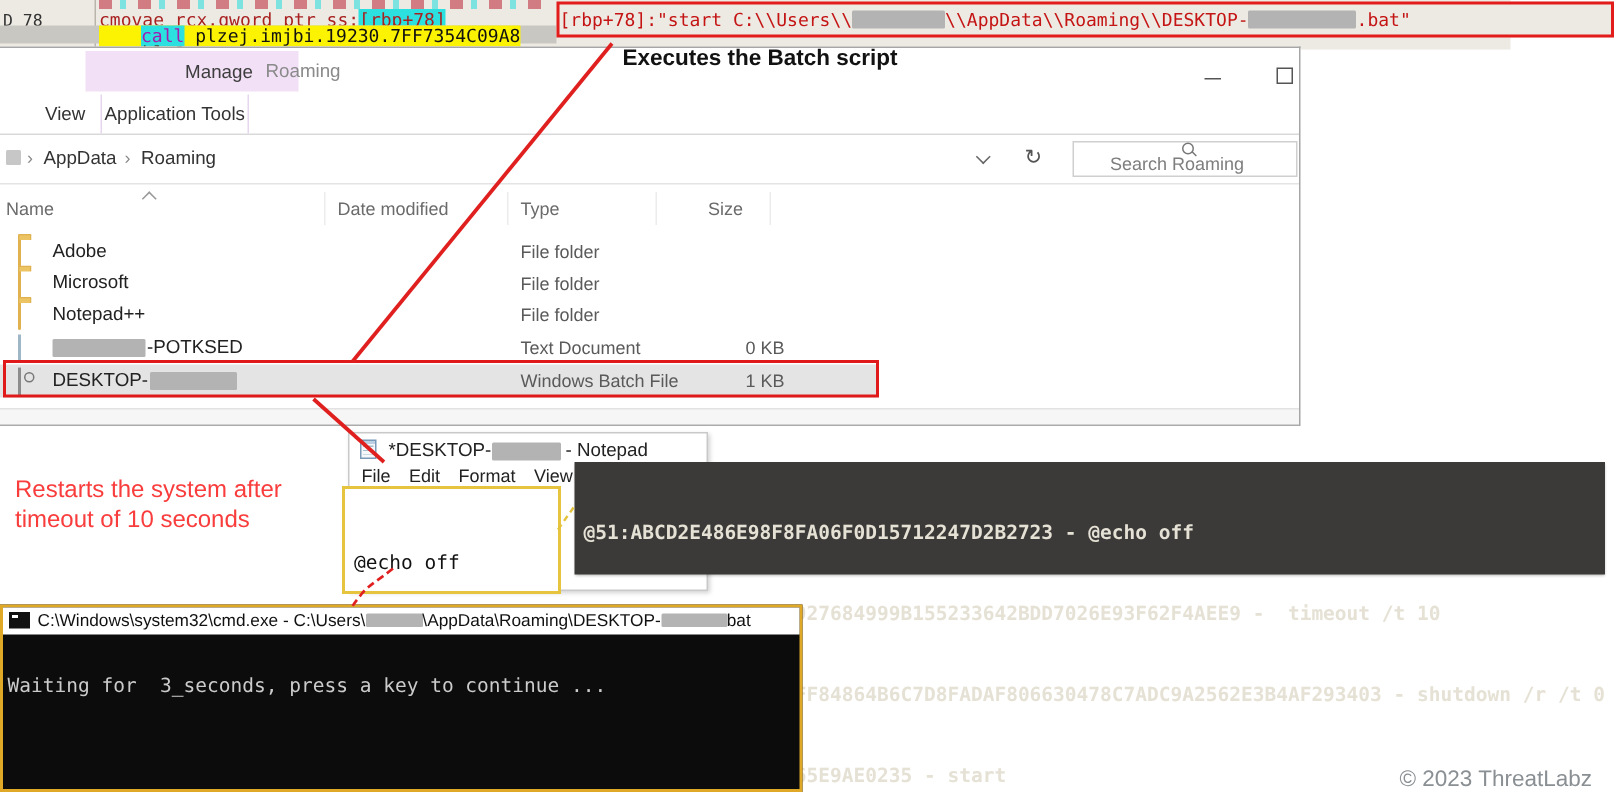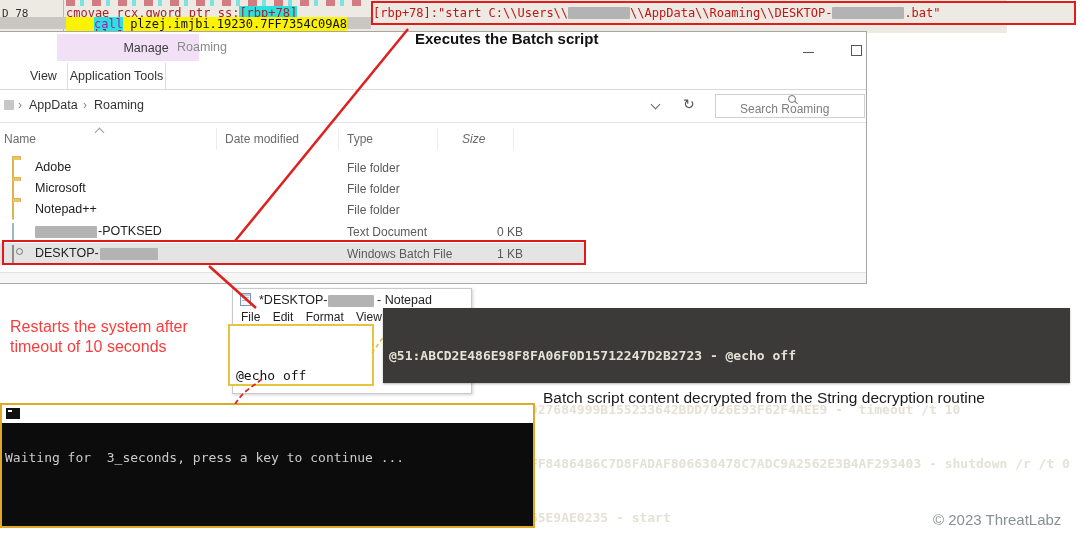--- a/index.html
+++ b/index.html
@@ -90,21 +90,21 @@
   .notepad{position:absolute;left:232px;top:288px;width:240px;height:106px;background:#fff;
     border:1px solid #c9c9c9;box-shadow:1px 1px 3px rgba(0,0,0,.18);z-index:3;box-sizing:border-box;}
   .np-icon{position:absolute;left:7px;top:4px;width:11px;height:13px;background:#f4f8fb;
     border:1px solid #7a9ab8;box-sizing:border-box;}
   .np-icon::before{content:"";position:absolute;left:1px;right:1px;top:3px;bottom:2px;
     background:repeating-linear-gradient(#a9bccb 0 1px,transparent 1px 3px);}
   .np-icon::after{content:"";position:absolute;left:0;right:0;top:0;height:2px;background:#bcd0e4;}
   .np-title{position:absolute;left:26px;top:4px;font-size:12.5px;color:#222;white-space:pre;}
   .np-menu{position:absolute;left:8px;top:21px;font-size:12px;color:#222;}
   .np-menu span{margin-right:9px;}
-  .yellow-box{position:absolute;left:228px;top:324px;width:146px;height:62px;border:2px solid #e6c43e;
+  .yellow-box{position:absolute;left:228px;top:324px;width:146px;height:72px;border:2px solid #e6c43e;
     background:#fff;z-index:5;box-sizing:border-box;padding:2px 0 0 6px;font-size:13px;line-height:19px;
     color:#111;white-space:pre;}
 
   
   .darkbox{position:absolute;left:383px;top:308px;width:687px;height:75px;background:#3b3a38;z-index:4;
     padding:3px 0 0 6px;box-sizing:border-box;font-size:13px;font-weight:bold;line-height:18px;
     color:#e5e1d5;white-space:pre;box-shadow:0 1px 2px rgba(0,0,0,.3);}
 
   
   .cmd{position:absolute;left:0;top:403px;width:535px;height:125px;border:2px solid #dfa827;
@@ -156,21 +156,21 @@
       <div class="searchbox">
         <span class="mag"></span>
         <input type="text" placeholder="Search Roaming" style="">
       </div>
     </div>
 
     <span class="hdr" style="left:4px;">Name</span>
     <span class="sort-up chev chev-up" style="border-color:#999;"></span>
     <span class="hdr" style="left:225px;">Date modified</span>
     <span class="hdr" style="left:347px;">Type</span>
-    <span class="hdr" style="left:462px;font-style:italic;">Size</span>
+    <span class="hdr" style="left:472px;">Size</span>
     <div class="hdr-sep" style="left:216px;"></div>
     <div class="hdr-sep" style="left:338px;"></div>
     <div class="hdr-sep" style="left:437px;"></div>
     <div class="hdr-sep" style="left:513px;"></div>
 
     <div class="sel-bg"></div>
 
     <div class="file-row" style="top:125px;">
       <span class="fr-ico icon-folder"></span>
       <span class="fr-name">Adobe</span>
@@ -205,21 +205,20 @@
     <div class="statusbar"></div>
   </div>
 
   <div class="red-rect"></div>
 
   <div class="exec-label">Executes the Batch script</div>
   <div class="restarts">
     <div>Restarts the system after</div>
     <div>timeout of 10 seconds</div>
   </div>
-  <div class="decrypted-label">Batch script content decrypted from the String decryption routine</div>
   <div class="copyright">© 2023 ThreatLabz</div>
 
   <div class="notepad">
     <div class="np-icon"></div>
     <div class="np-title"><span>*DESKTOP-</span><span class="redact" style="width:46px;"></span><span> - Notepad</span></div>
     <div class="np-menu">
       <span>File</span>
       <span>Edit</span>
       <span>Format</span>
       <span>View</span>
@@ -234,20 +233,21 @@
   <div class="darkbox mono">
     <div>@51:ABCD2E486E98F8FA06F0D15712247D2B2723 - @echo off</div>
     <div>@52:6C6F34275755D5927684999B155233642BDD7026E93F62F4AEE9 -  timeout /t 10</div>
     <div>@53:BFBCACAE286F0DFF84864B6C7D8FADAF806630478C7ADC9A2562E3B4AF293403 - shutdown /r /t 0</div>
     <div>@54:A9AB5E190D2A7365E9AE0235 - start</div>
   </div>
 
   <div class="cmd">
     <div class="cmd-titlebar">
       <div class="cmd-icon"></div>
+      <div class="cmd-title"><span>C:\Windows\system32\cmd.exe - C:\Users\</span><span class="redact" style="width:38px;height:9px;"></span><span>\AppData\Roaming\DESKTOP-</span><span class="redact" style="width:44px;height:9px;"></span><span>bat</span></div>
     </div>
     <div class="cmd-body-text mono"><span>Waiting for  3</span><span style="color:#f2f2f2;">_</span><span>seconds, press a key to continue ...</span></div>
   </div>
 
   <svg class="overlay" width="1080" height="540">
     <line x1="408" y1="29" x2="235" y2="241" stroke="#e01f1f" stroke-width="2.5"></line>
     <line x1="209" y1="266" x2="256" y2="308" stroke="#e01f1f" stroke-width="2.5"></line>
     <path d="M262,379 C252,387 246,390 241,396 C238,400 236,402 234,406" fill="none" stroke="#e02020" stroke-width="1.8" stroke-dasharray="5 3"></path>
     <line x1="372" y1="353" x2="384" y2="336" stroke="#e3c23c" stroke-width="1.6" stroke-dasharray="4 3"></line>
   </svg>

